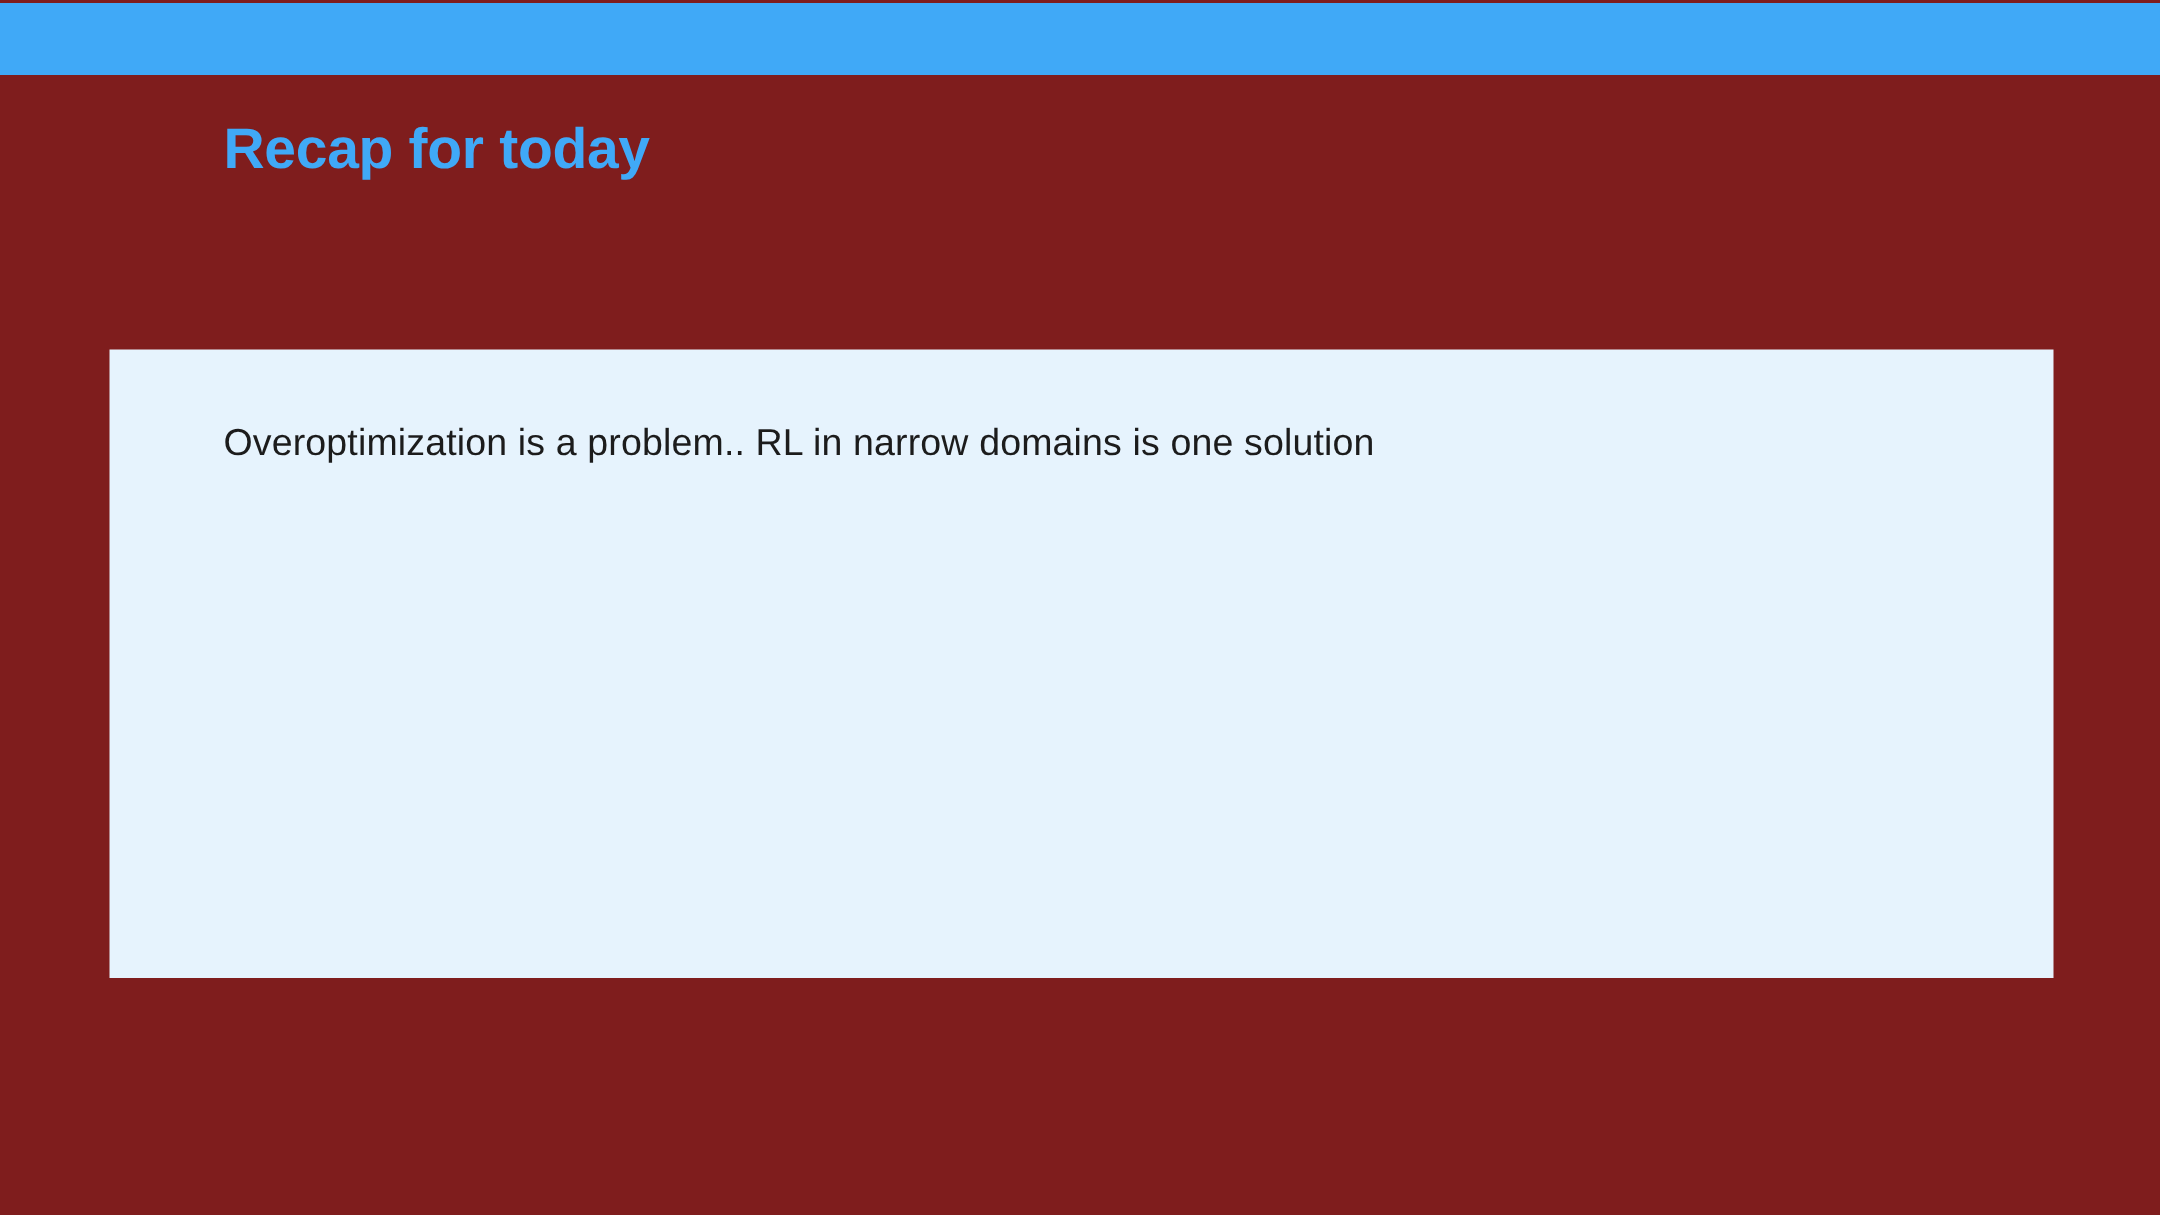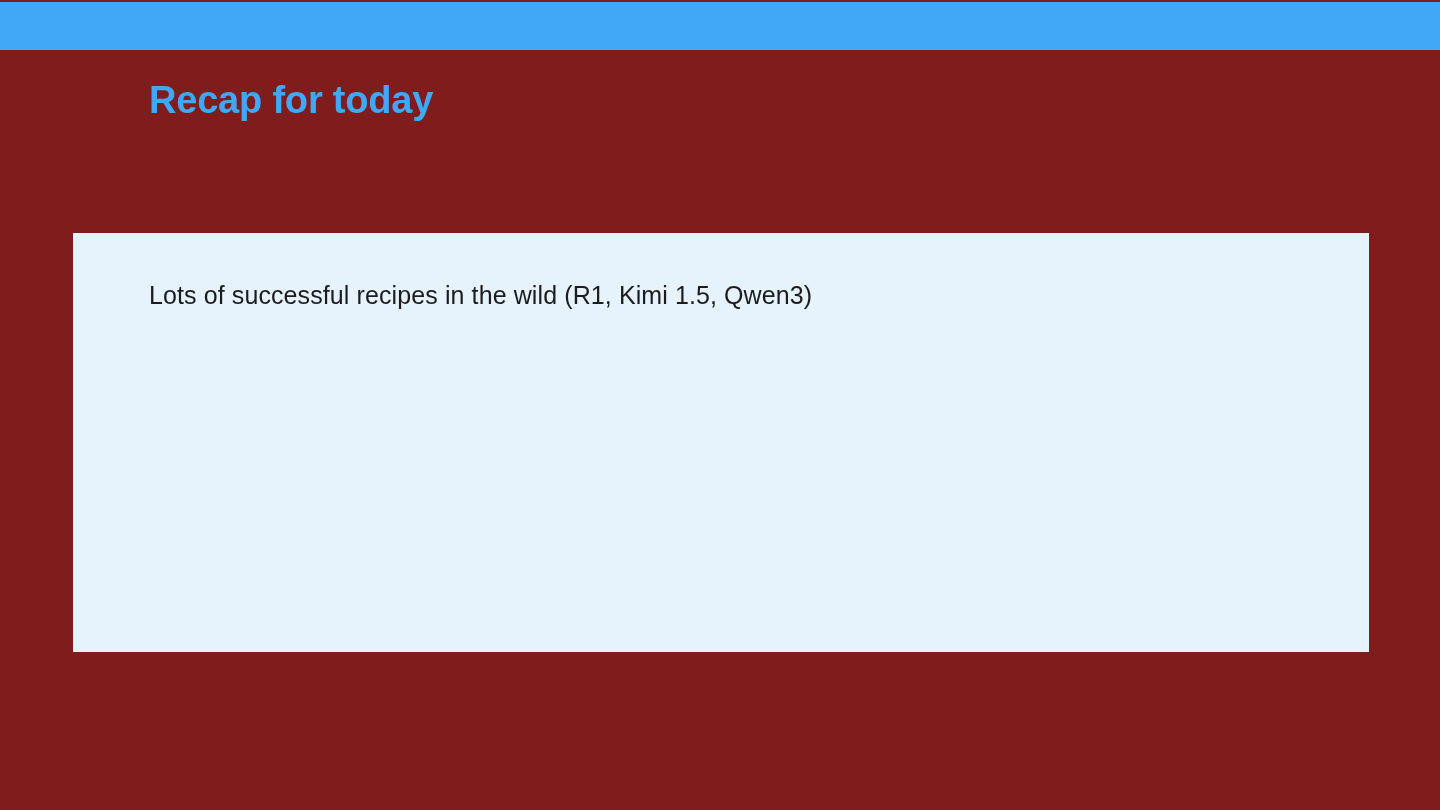--- a/index.html
+++ b/index.html
@@ -82,17 +82,17 @@
 <body>
 
 <div class="slide">
 
   <div class="top-bar"></div>
 
   <div class="slide-title">Recap for today</div>
 
   <div class="content-panel">
     <ul class="bullet-list">
-      <li class="bullet-item">Lots of successful recipes in the wild (R1, Kimi 1.5, Qwen3)</li>
+      <li class="bullet-item">Overoptimization is a problem.. RL in narrow domains is one solution</li>
     </ul>
   </div>
 
 </div>
 
 </body></html>

